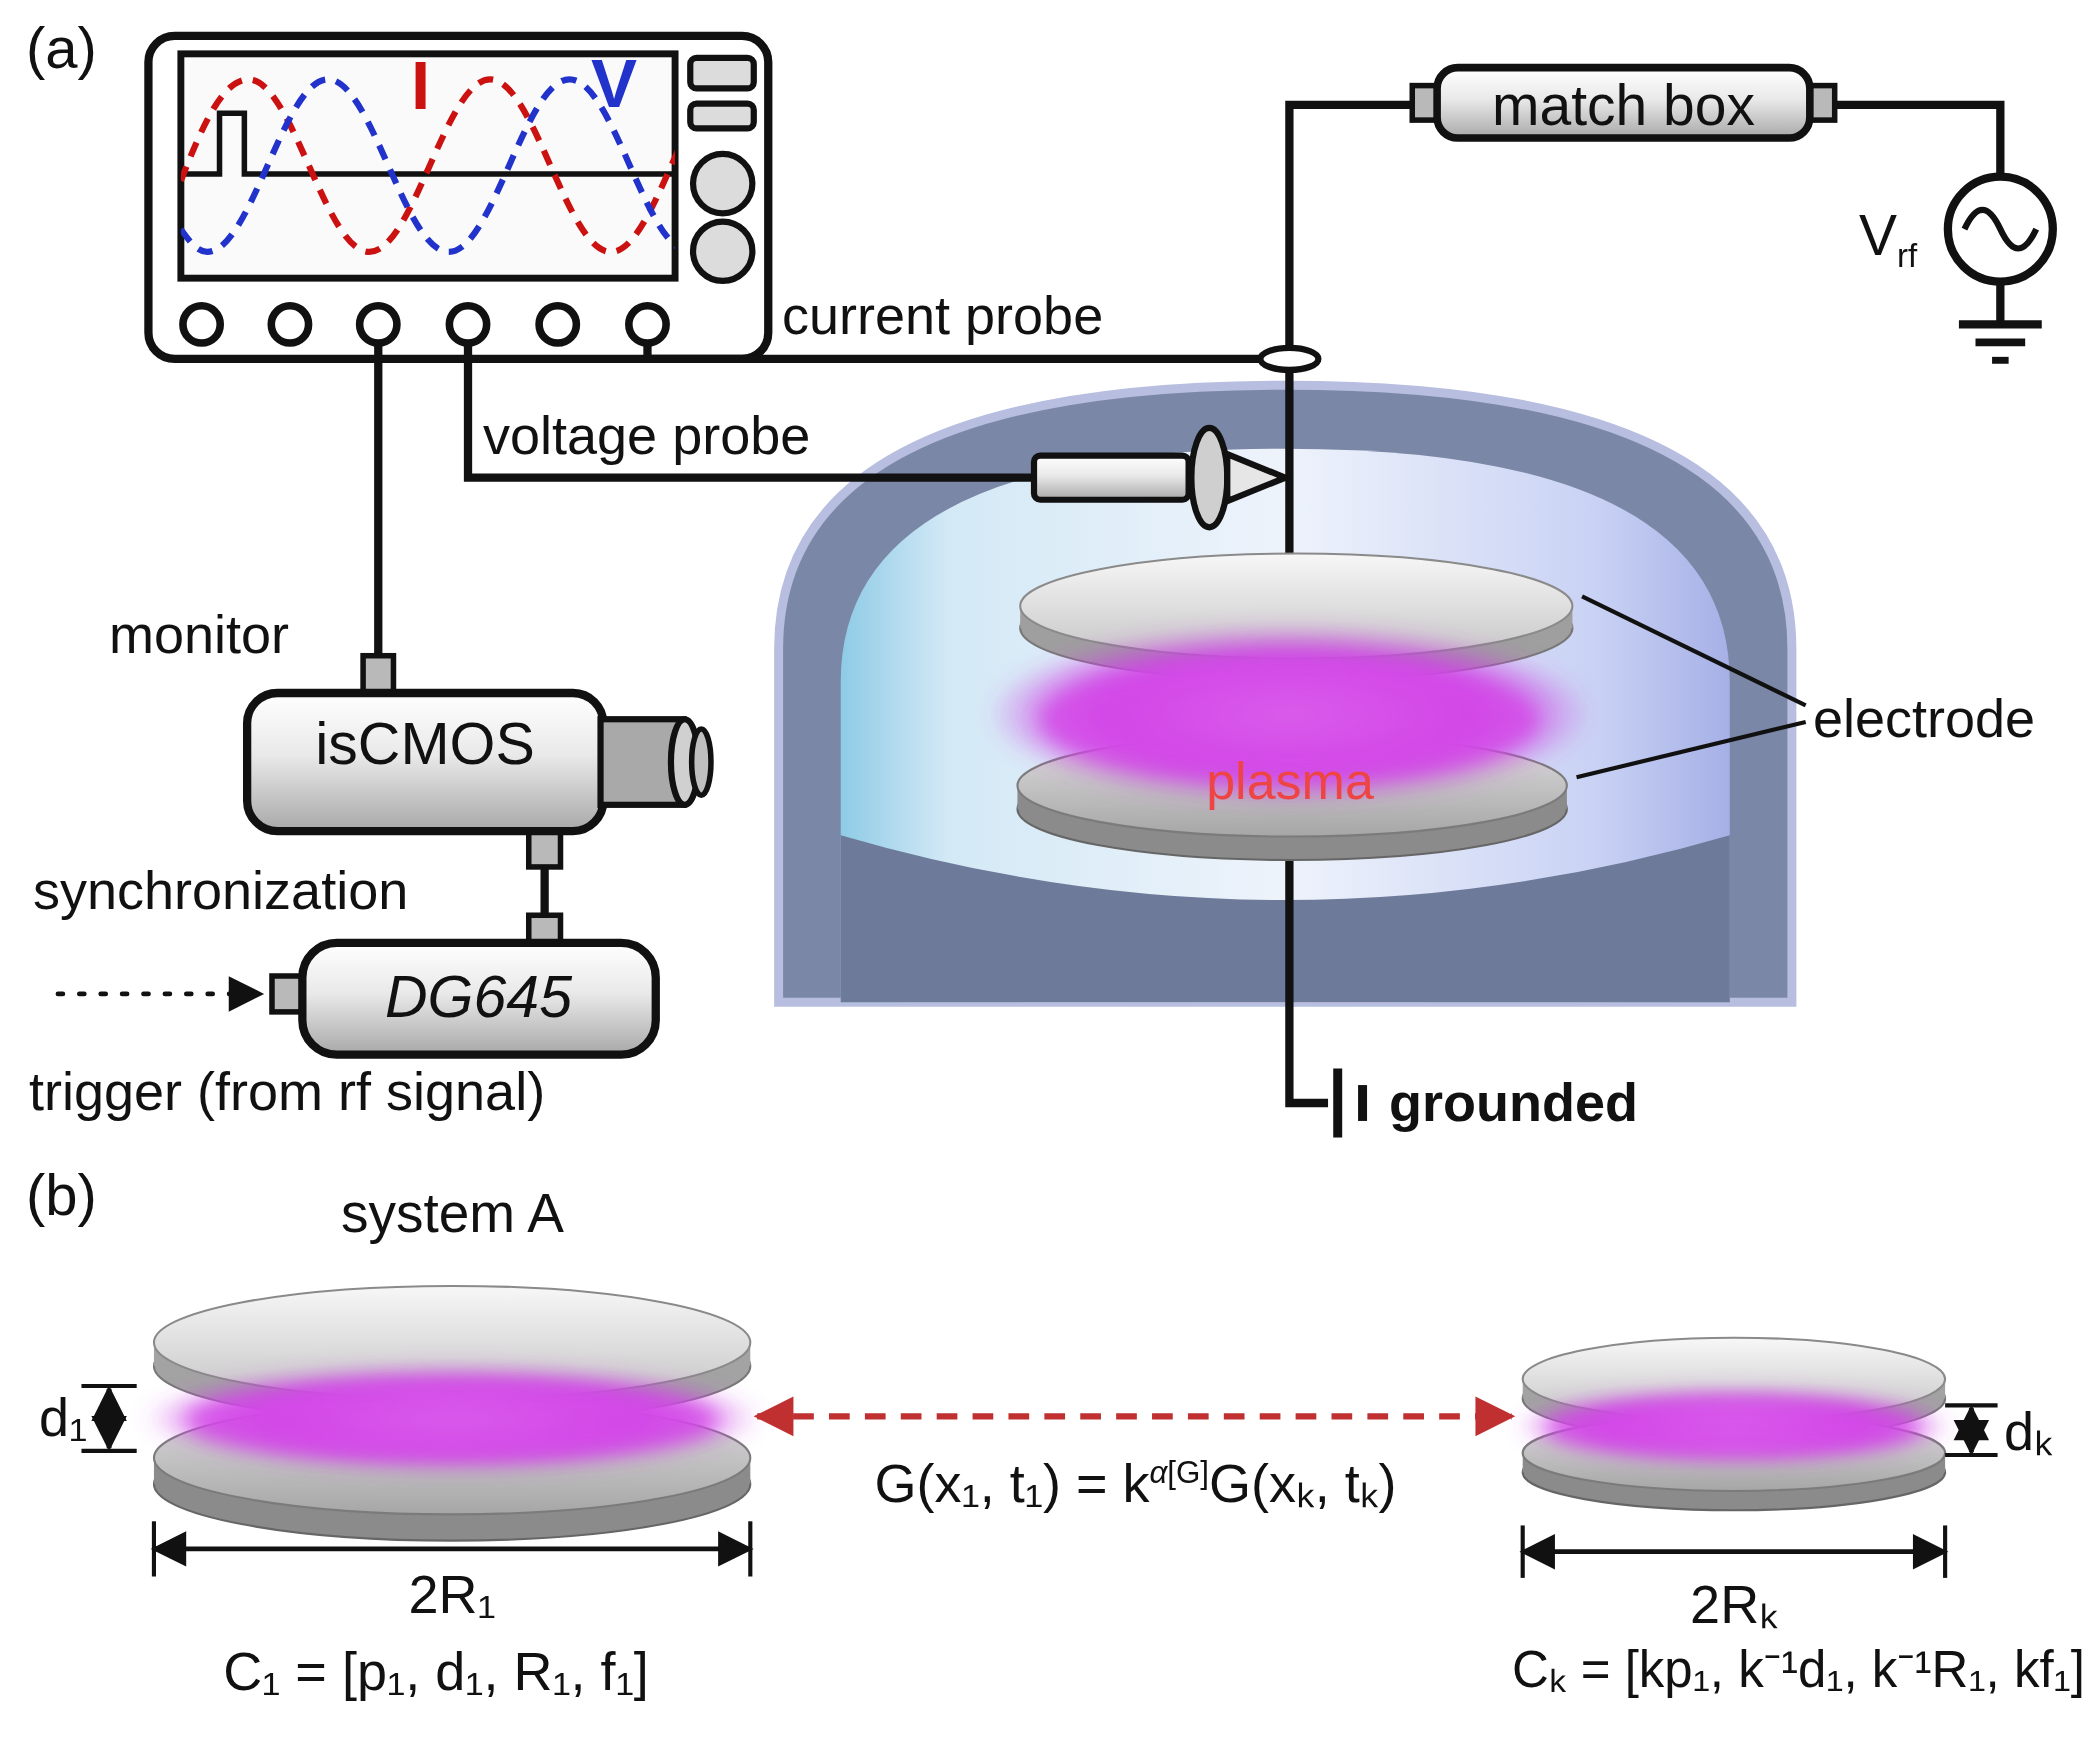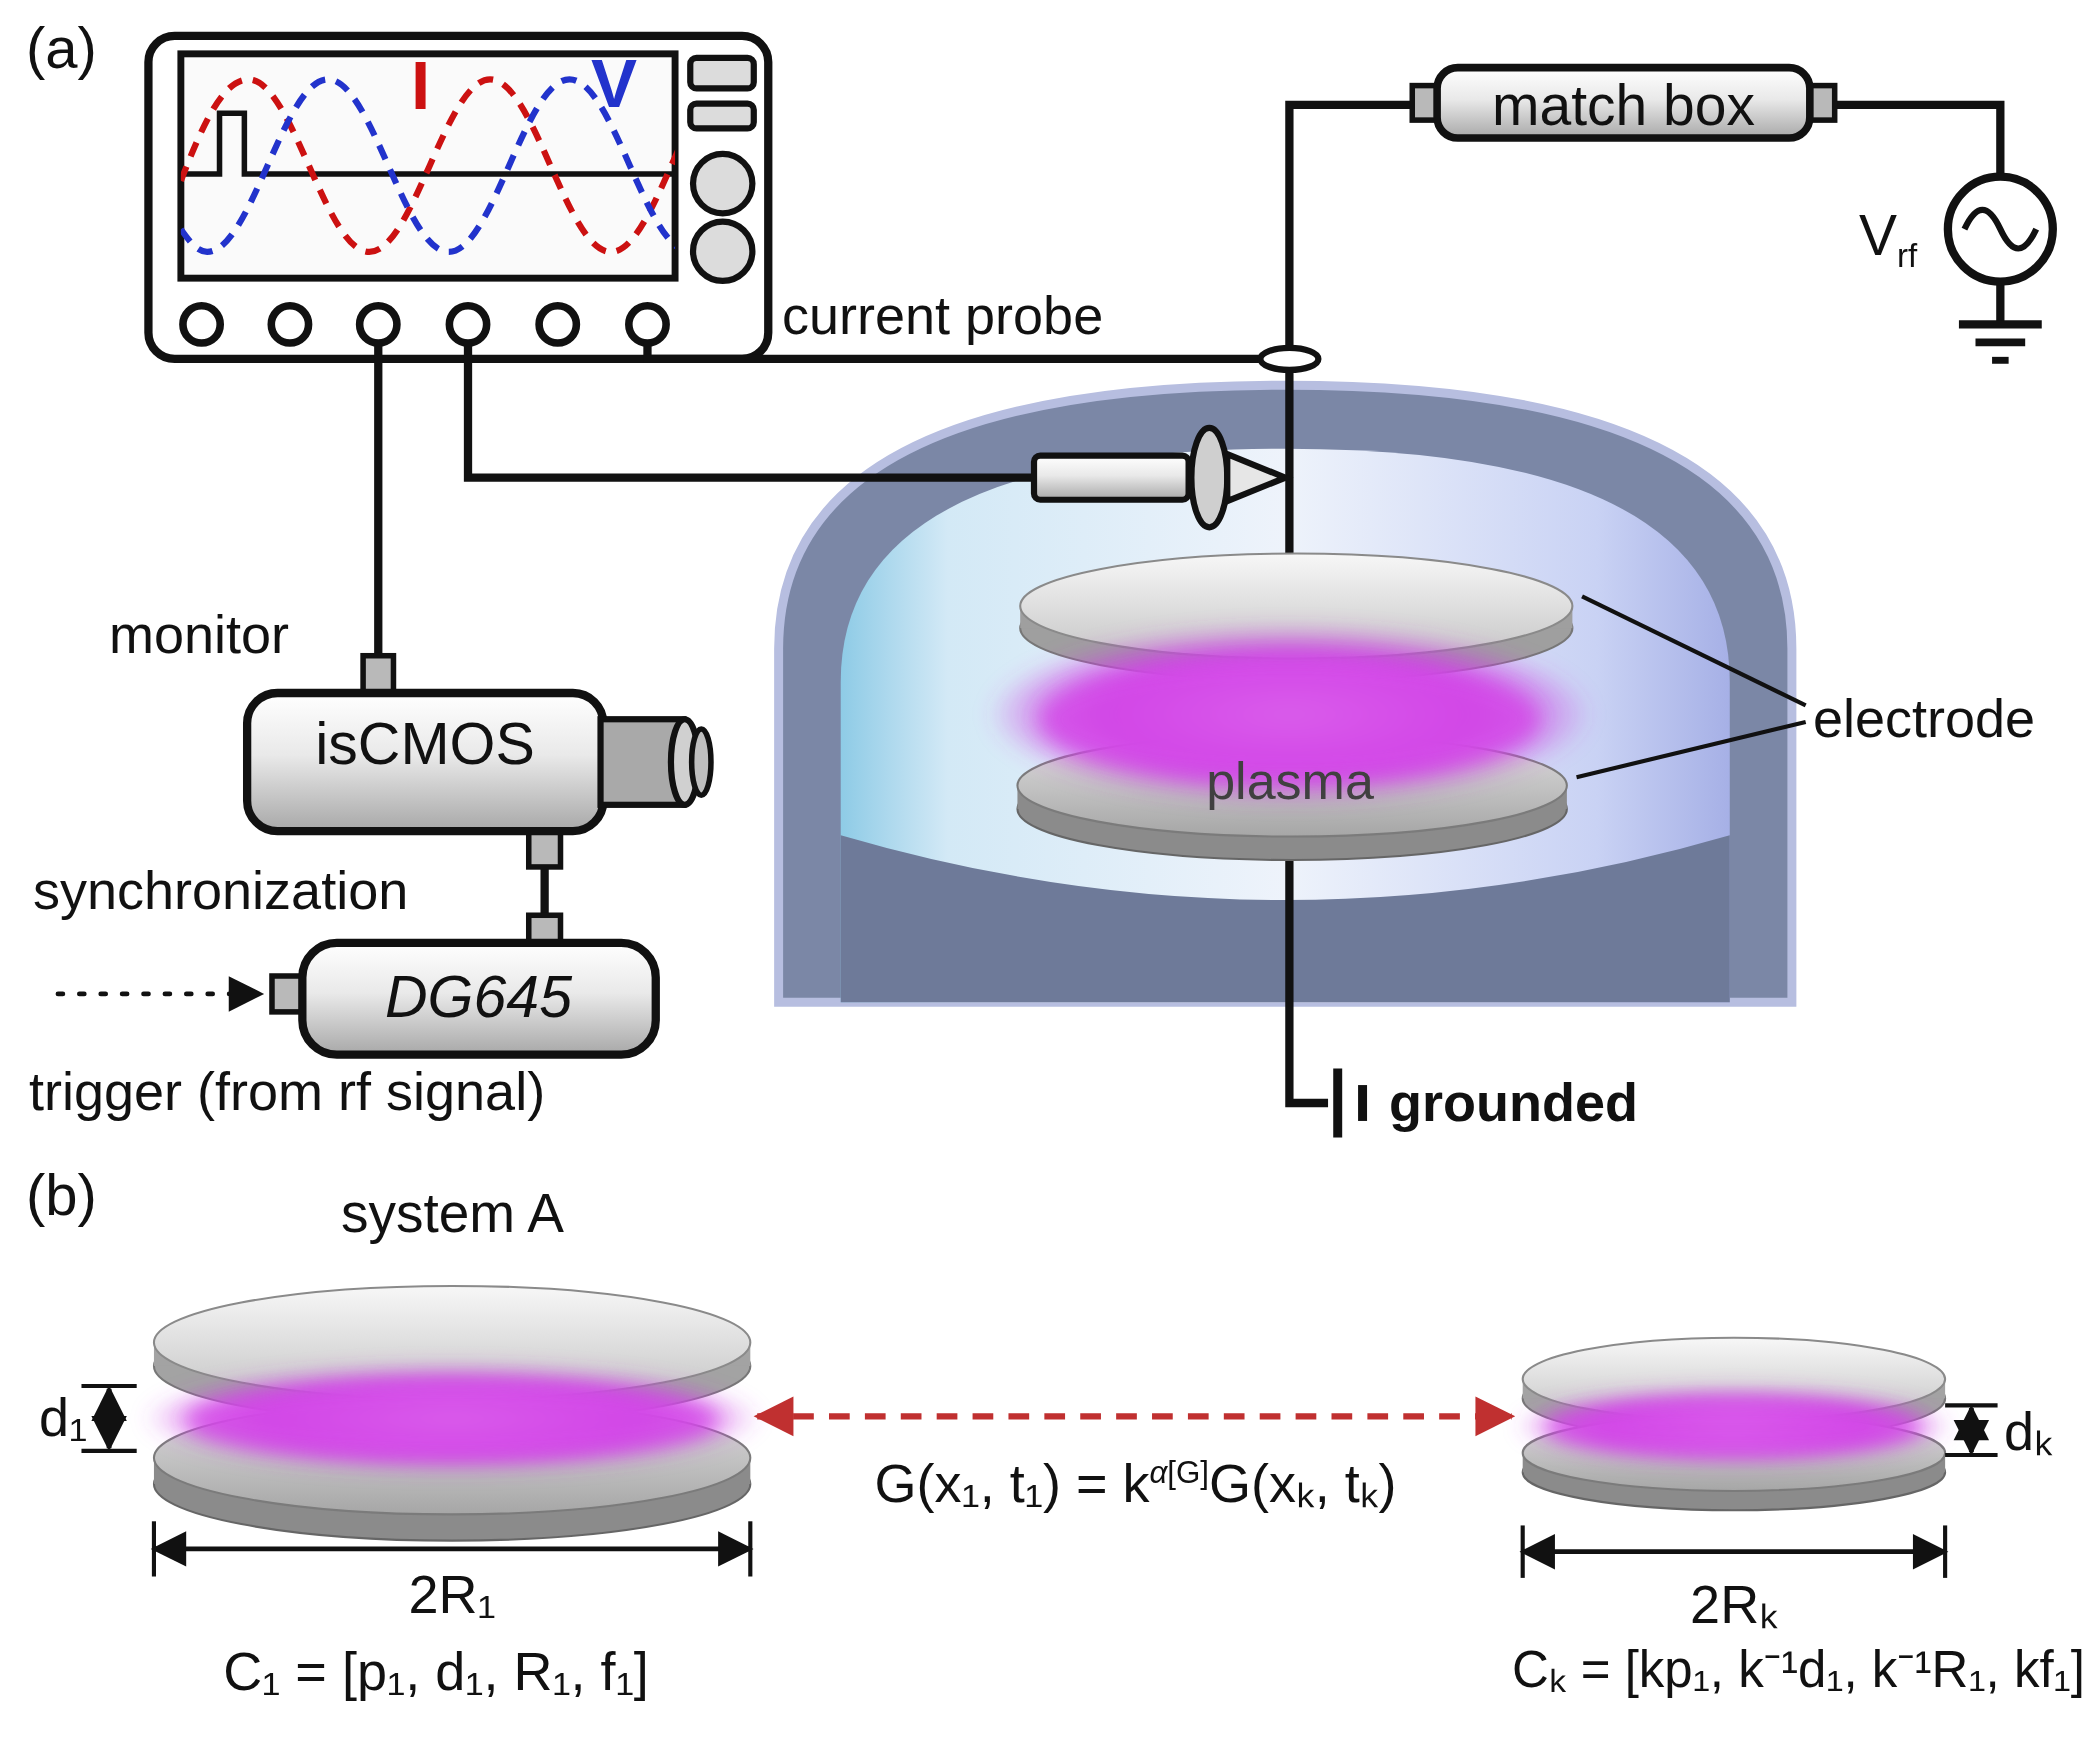--- a/index.html
+++ b/index.html
@@ -7,21 +7,21 @@
        font-family:"Liberation Sans",sans-serif;color:#111;}
   #gfx{position:absolute;left:0;top:0;}
   .lbl{position:absolute;white-space:nowrap;line-height:1.05;color:#111;}
   .ctr{text-align:center;}
   .bold{font-weight:bold;}
   sub{font-size:58%;line-height:0;}
   sup{font-size:58%;line-height:0;}
   .it{font-style:italic;}
   .red{color:#cc1111;}
   .blue{color:#2233cc;}
-  .white{color:#404040;}
+  .white{color:#ef4444;}
 </style>
 </head>
 <body>
 
 <div id="fig">
 
 <svg id="gfx" width="2097" height="1747" viewBox="0 0 3038 2531">
   <defs>
     <linearGradient id="metal" x1="0" y1="0" x2="0" y2="1">
       <stop offset="0" stop-color="#ffffff"></stop>
@@ -205,20 +205,21 @@
   </g>
 
   <line x1="1097" y1="2052" x2="2190" y2="2052" stroke="#c03030" stroke-width="9" stroke-dasharray="30 22" marker-start="url(#mR)" marker-end="url(#mR)"></line>
 </svg>
 
 <div class="lbl" style="left:26px;top:18px;font-size:58px;">(a)</div>
 <div class="lbl bold red" style="left:411px;top:50px;font-size:69px;">I</div>
 <div class="lbl bold blue" style="left:591px;top:48px;font-size:69px;">V</div>
 
 <div class="lbl" style="left:782px;top:287px;font-size:54px;">current probe</div>
+<div class="lbl" style="left:483px;top:407px;font-size:54px;">voltage probe</div>
 <div class="lbl" style="left:109px;top:606px;font-size:54px;">monitor</div>
 <div class="lbl ctr" style="left:247px;top:714px;width:356px;font-size:59px;">isCMOS</div>
 <div class="lbl" style="left:33px;top:862px;font-size:54px;">synchronization</div>
 <div class="lbl ctr" style="left:302px;top:967px;width:353px;font-size:59px;font-style:italic;">DG645</div>
 <div class="lbl" style="left:29px;top:1063px;font-size:54px;">trigger (from rf signal)</div>
 
 <div class="lbl ctr" style="left:1437px;top:76px;width:373px;font-size:57px;">match box</div>
 <div class="lbl" style="left:1859px;top:206px;font-size:57px;"><span>V</span><sub>rf</sub></div>
 
 <div class="lbl ctr white" style="left:1145px;top:754px;width:290px;font-size:52px;">plasma</div>

